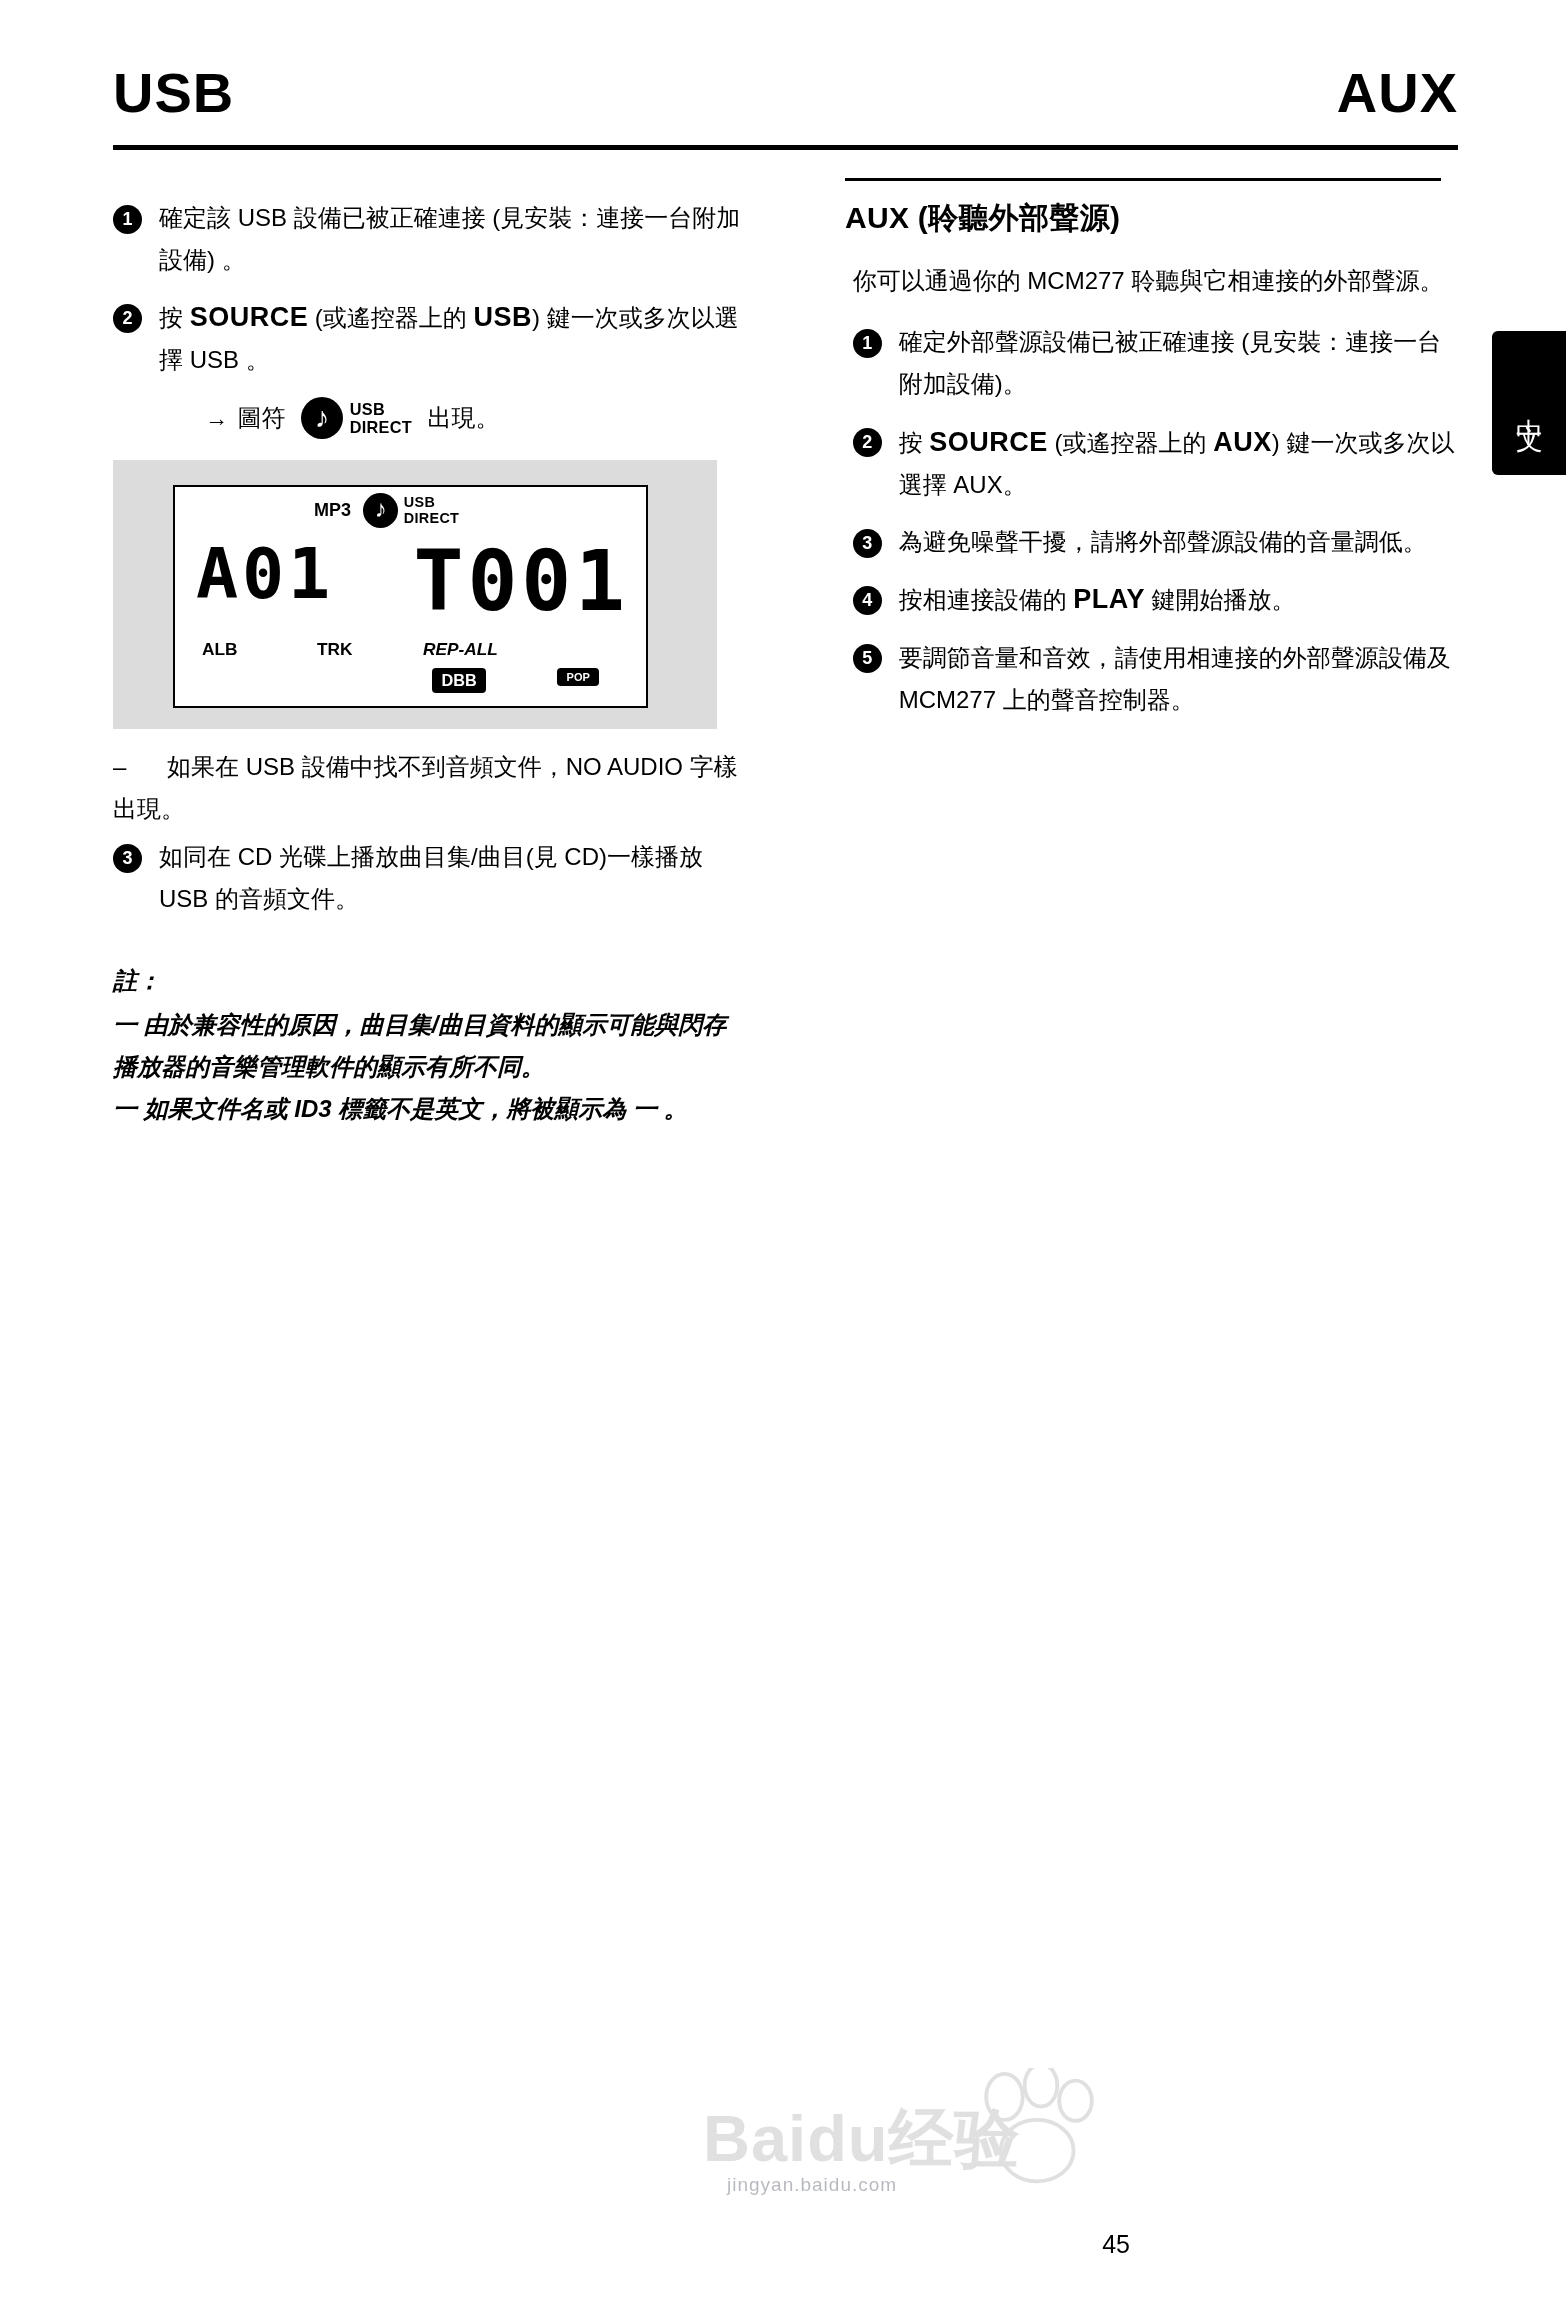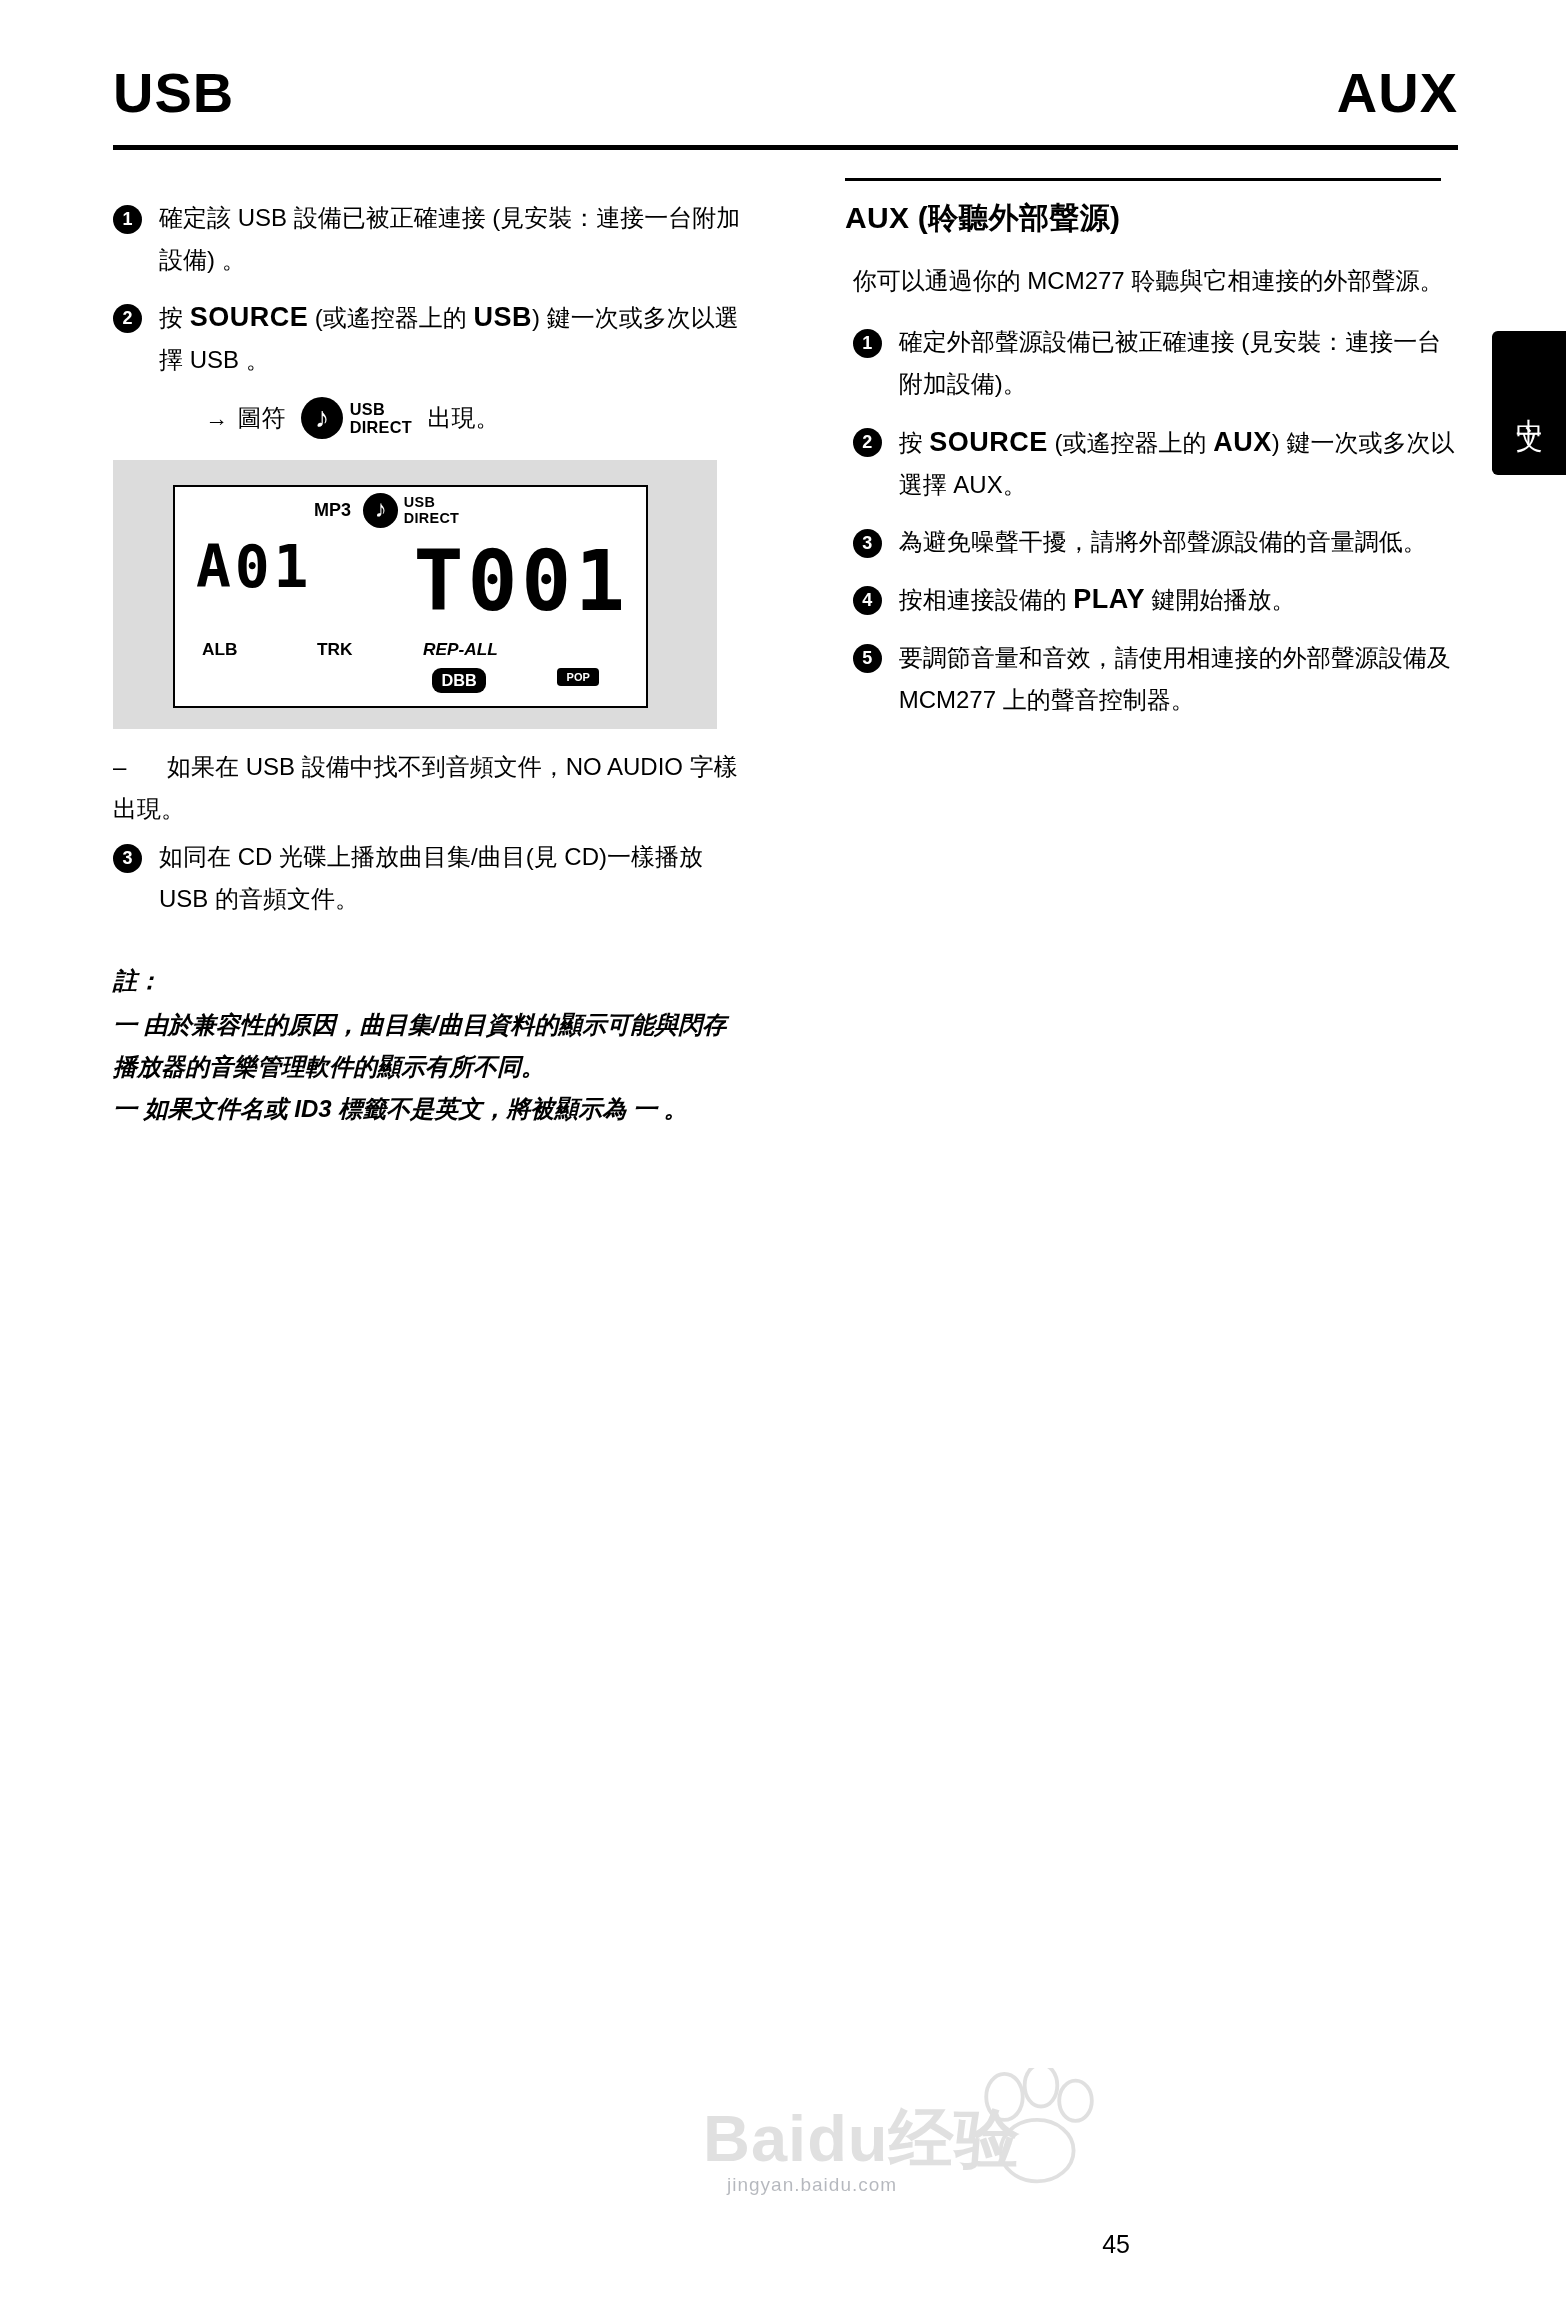--- a/index.html
+++ b/index.html
@@ -205,21 +205,21 @@
     width: 35px;
     height: 35px;
   }
   .lcd-usbdirect .note-disc::before { font-size: 24px; }
   .lcd-usbdirect .usb-direct-text { font-size: 14.4px; line-height: 16.3px; }
   .lcd-seg-left {
     position: absolute;
     left: 21px;
     top: 46px;
     font-family: "DejaVu Sans Mono", monospace;
-    font-size: 58px;
+    font-size: 70px;
     font-weight: bold;
     letter-spacing: 3.8px;
   }
   .lcd-seg-right {
     position: absolute;
     right: 17.3px;
     top: 46px;
     font-family: "DejaVu Sans Mono", monospace;
     font-size: 83px;
     font-weight: bold;
@@ -249,21 +249,21 @@
   }
   .lcd-dbb {
     position: absolute;
     left: 257px;
     top: 181px;
     background: #000;
     color: #fff;
     font-size: 16.3px;
     font-weight: bold;
     padding: 2.9px 9.6px;
-    border-radius: 9px;
+    border-radius: 4px;
   }
   .lcd-pop {
     position: absolute;
     left: 382px;
     top: 181px;
     background: #000;
     color: #fff;
     font-size: 11px;
     font-weight: bold;
     padding: 2.9px 9.6px;

